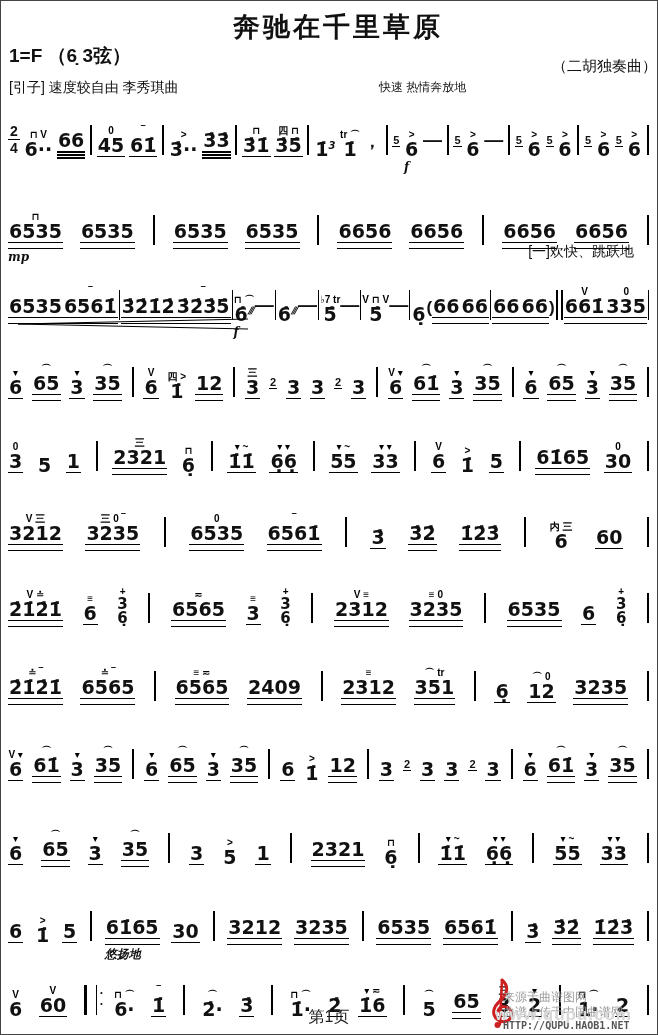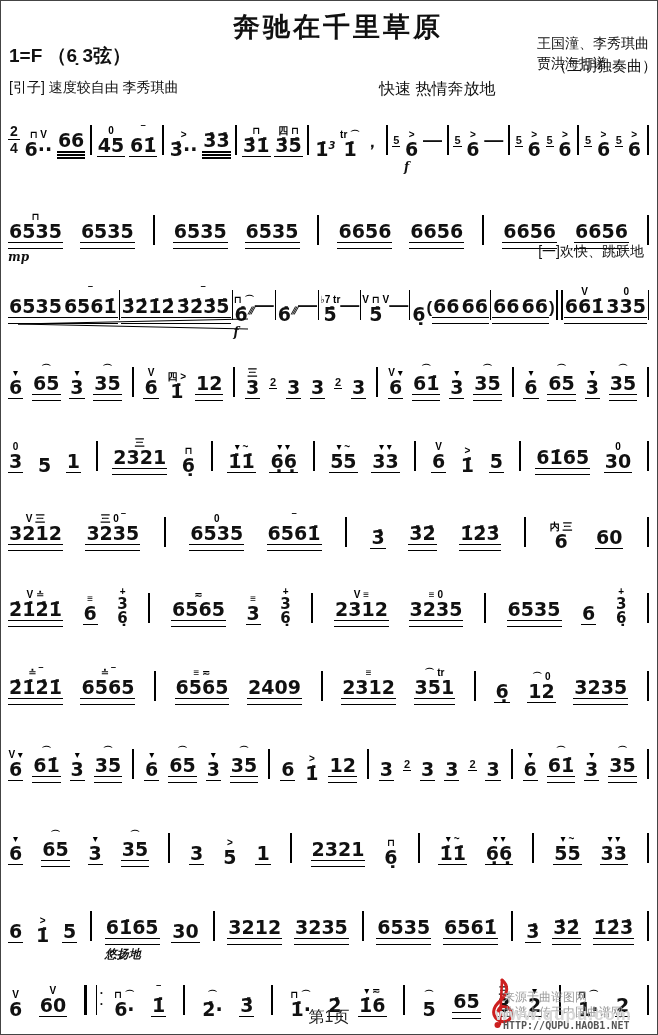--- a/index.html
+++ b/index.html
@@ -3,21 +3,21 @@
 <meta charset="utf-8">
 <style>
   html,body{margin:0;padding:0;background:#e8e8e8;}
   .page{position:relative;width:656px;height:1033px;background:#fff;border:1px solid #444;
         font-family:"Liberation Sans","DejaVu Sans",sans-serif;color:#111;overflow:hidden;}
   .title{position:absolute;top:8px;left:0;right:0;text-align:center;font-size:27px;font-weight:bold;letter-spacing:3px;padding-left:18px;}
   .keyline{position:absolute;top:42px;left:8px;font-size:19px;font-weight:bold;}
   .subtitle{position:absolute;top:56px;left:0;right:0;text-align:right;font-size:15px;}
   .composer{position:absolute;top:32px;right:8px;font-size:14px;text-align:left;line-height:1.45;}
   .introline{position:absolute;top:78px;left:8px;font-size:14px;}
-  .tempo2{position:absolute;top:78px;left:378px;font-size:16px;}
+  .tempo2{position:absolute;top:78px;left:378px;font-size:12px;}
   .sys{position:absolute;left:7px;right:7px;display:flex;align-items:flex-end;justify-content:space-between;height:58px;}
   .cell{display:flex;flex-direction:column;align-items:center;position:relative;}
   .above{height:20px;font-size:10px;font-weight:bold;line-height:1.1;display:flex;flex-direction:column;justify-content:flex-end;align-items:center;white-space:nowrap;color:#000;}
   .main{font-family:"DejaVu Sans",sans-serif;font-weight:bold;font-size:19px;line-height:1.0;padding:0 1px;white-space:nowrap;}
   .ul{width:100%;margin-top:1px;}
   .ul.n1{height:2px;border-top:1.7px solid #000;}
   .ul.n2{height:5px;border-top:1.7px solid #000;border-bottom:1.7px solid #000;}
   .ul.n3{height:8px;background:repeating-linear-gradient(to bottom,#000 0 1.7px,transparent 1.7px 3px);}
   .below{position:absolute;top:100%;left:0;margin-top:1px;font-size:12px;white-space:nowrap;
          font-family:"DejaVu Serif",serif;font-style:italic;font-weight:bold;}
@@ -26,39 +26,35 @@
   .bar.rep{width:9px;background:transparent;border-left:3px solid #000;border-right:1.7px solid #000;position:relative;}
   .bar.rep::after{content:"·\A·";white-space:pre;position:absolute;right:-8px;top:3px;font-weight:bold;font-size:12px;line-height:0.9;}
   .dash{font-weight:bold;font-size:19px;margin-bottom:8px;}
   .graceN{font-size:11px;font-weight:bold;border-bottom:1.4px solid #000;margin-bottom:12px;padding:0 1px;}
   .ts{display:flex;flex-direction:column;align-items:center;font-weight:bold;font-size:14px;line-height:1;margin-bottom:4px;}
   .ts .num{border-bottom:1.7px solid #000;padding:0 2px 1px;}
   .ts .den{padding-top:1px;}
   .chordv{display:flex;flex-direction:column;align-items:center;font-family:"DejaVu Sans",sans-serif;font-weight:bold;font-size:15px;line-height:0.95;margin-bottom:2px;}
   .sup{font-size:10px;font-style:italic;vertical-align:super;}
   .txtcell{font-weight:bold;font-size:17px;margin-bottom:6px;}
-  .noteR{position:absolute;right:6px;top:100%;margin-top:-6px;font-size:14px;white-space:nowrap;}
+  .noteR{position:absolute;right:16px;top:100%;margin-top:-6px;font-size:14px;white-space:nowrap;}
   .hairpin{position:absolute;pointer-events:none;}
   .footer{position:absolute;bottom:6px;left:0;right:0;text-align:center;font-size:16px;color:#222;}
   .wm{position:absolute;right:4px;bottom:2px;width:150px;text-align:left;color:#9a9a9a;font-size:12px;line-height:1.25;}
   .wm .wmfaint{position:absolute;left:-8px;top:14px;font-size:17px;color:#d8d8d8;font-weight:bold;letter-spacing:1px;}
   .wm .wmurl{font-family:"DejaVu Sans Mono",monospace;font-size:10px;color:#555;font-weight:bold;}
   .clef{position:absolute;right:138px;bottom:0px;}
 </style>
 </head>
 <body>
 
 <div class="page">
   <div class="title">奔驰在千里草原</div>
   <div class="keyline">1=F （6̣ 3弦）</div>
   <div class="subtitle">（二胡独奏曲）</div>
-  <div class="composer">
-    <div>王国潼、李秀琪曲</div>
-    <div>贾洪海打谱</div>
-  </div>
   <div class="introline">[引子]  速度较自由 李秀琪曲</div>
   <div class="tempo2">快速 热情奔放地</div>
 
   <div id="score">
       <div class="sys" style="top: 100px;">
         <div class="ts">
           <div class="num">2</div>
           <div class="den">4</div>
         </div>
         <div class="cell">

